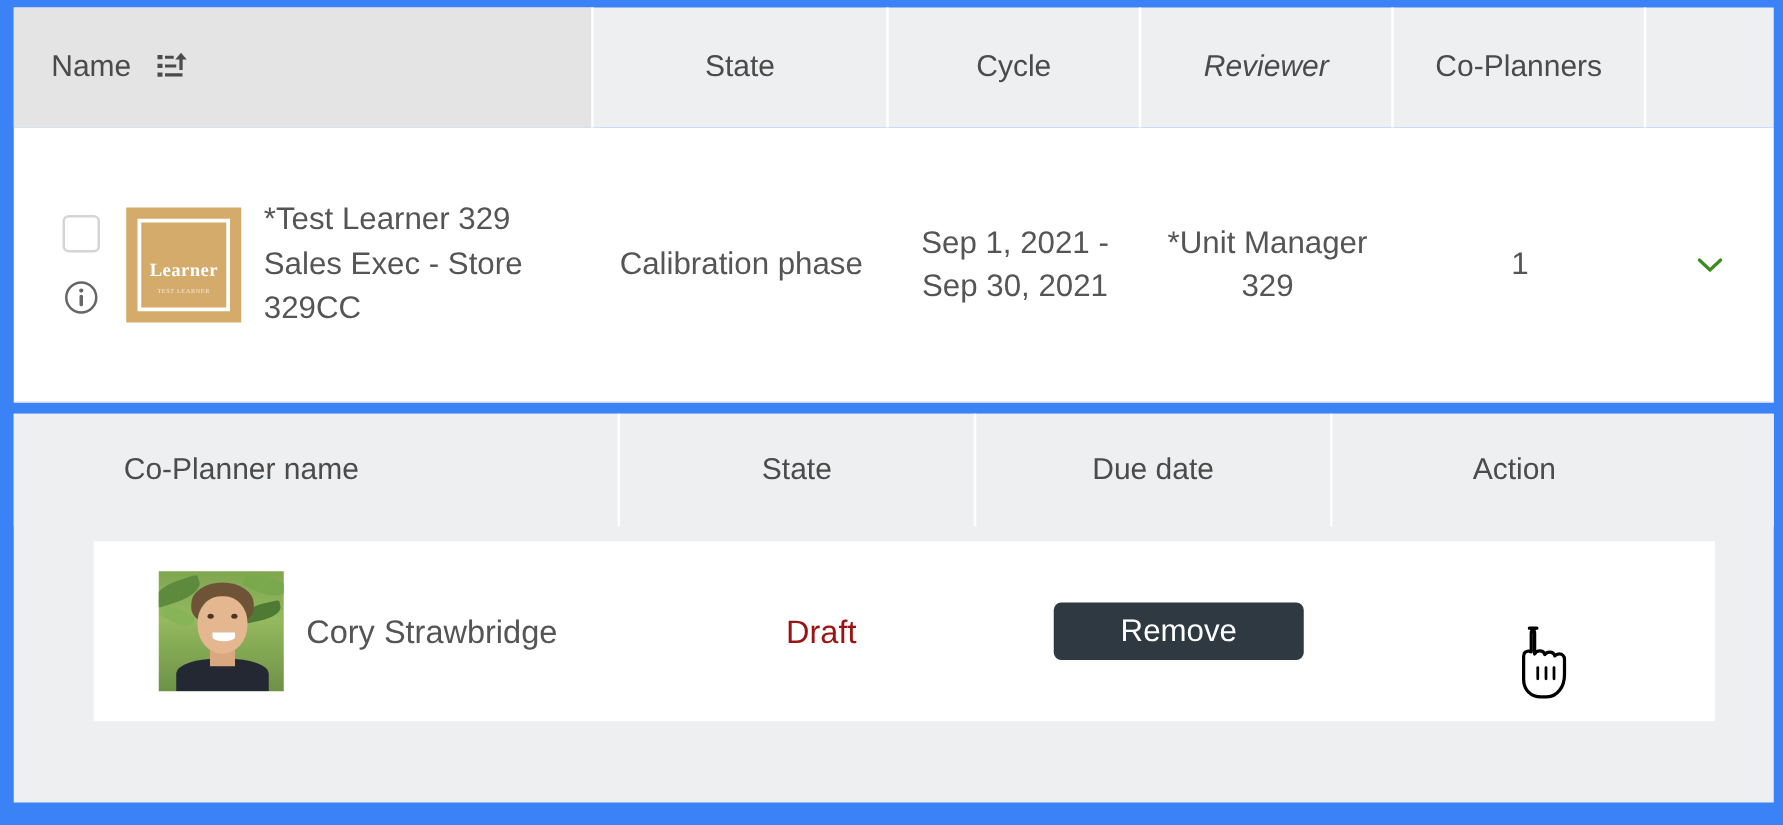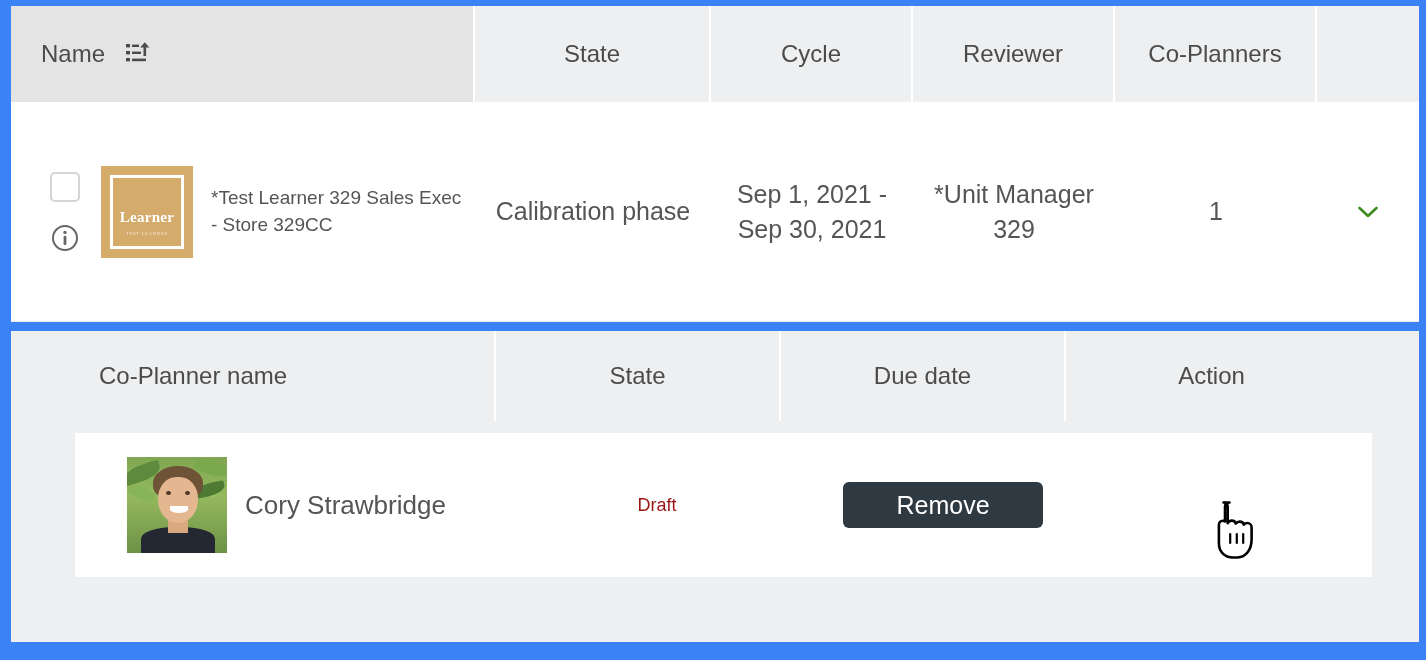--- a/index.html
+++ b/index.html
@@ -51,21 +51,21 @@
 
   .hcell.c-name {
     width: 464px;
     background: #e4e4e5;
     justify-content: flex-start;
     padding-left: 30px;
     gap: 20px;
   }
   .hcell.c-state     { width: 236px; }
   .hcell.c-cycle     { width: 202px; }
-  .hcell.c-reviewer  { width: 202px; }
+  .hcell.c-reviewer  { width: 202px; font-style: italic; }
   .hcell.c-coplan    { width: 202px; }
   .hcell.c-chev      { width: 102px; }
 
   .sort-icon {
     width: 26px; height: 26px;
     display: block;
   }
 
   
   .main-row {
@@ -143,21 +143,21 @@
     left: 0; right: 0;
     bottom: 20px;
     text-align: center;
     font-family: "Liberation Serif", serif;
     font-size: 5px;
     color: rgba(255,255,255,.72);
     letter-spacing: .5px;
   }
   .name-text {
     margin-left: 18px;
-    font-size: 19px;
+    font-size: 25px;
     color: #555555;
     line-height: 1.42;
     text-align: left;
   }
 
   .chevron { width: 26px; height: 26px; display:block; }
 
   
   .sub-panel {
     position: absolute;
@@ -243,21 +243,21 @@
   }
   .avatar .shirt {
     position:absolute; left:14px; bottom:0; width:74px; height:26px;
     background:#232833; border-radius:45% 45% 0 0;
   }
   .avatar .neck {
     position:absolute; left:41px; bottom:20px; width:20px; height:14px; background:#d9a87f;
   }
   .coplanner-name { font-size: 26px; color: #555555; }
 
-  .state-draft { color: #9b1313; font-size: 18px; }
+  .state-draft { color: #9b1313; font-size: 26px; }
   .due-date    { color: #555555; font-size: 26px; }
 
   .remove-btn {
     width: 200px;
     height: 46px;
     background: #2e3942;
     color: #ffffff;
     font-size: 25px;
     font-family: "Liberation Sans", sans-serif;
     border: none;

